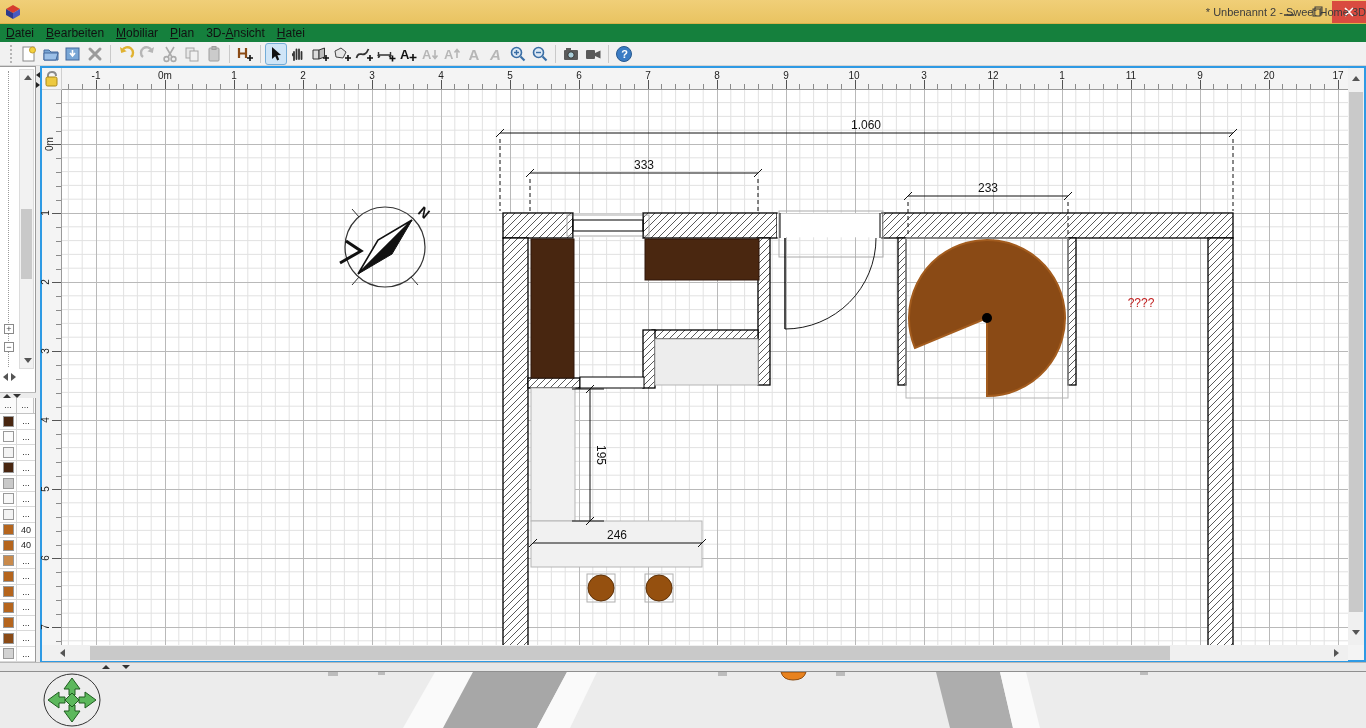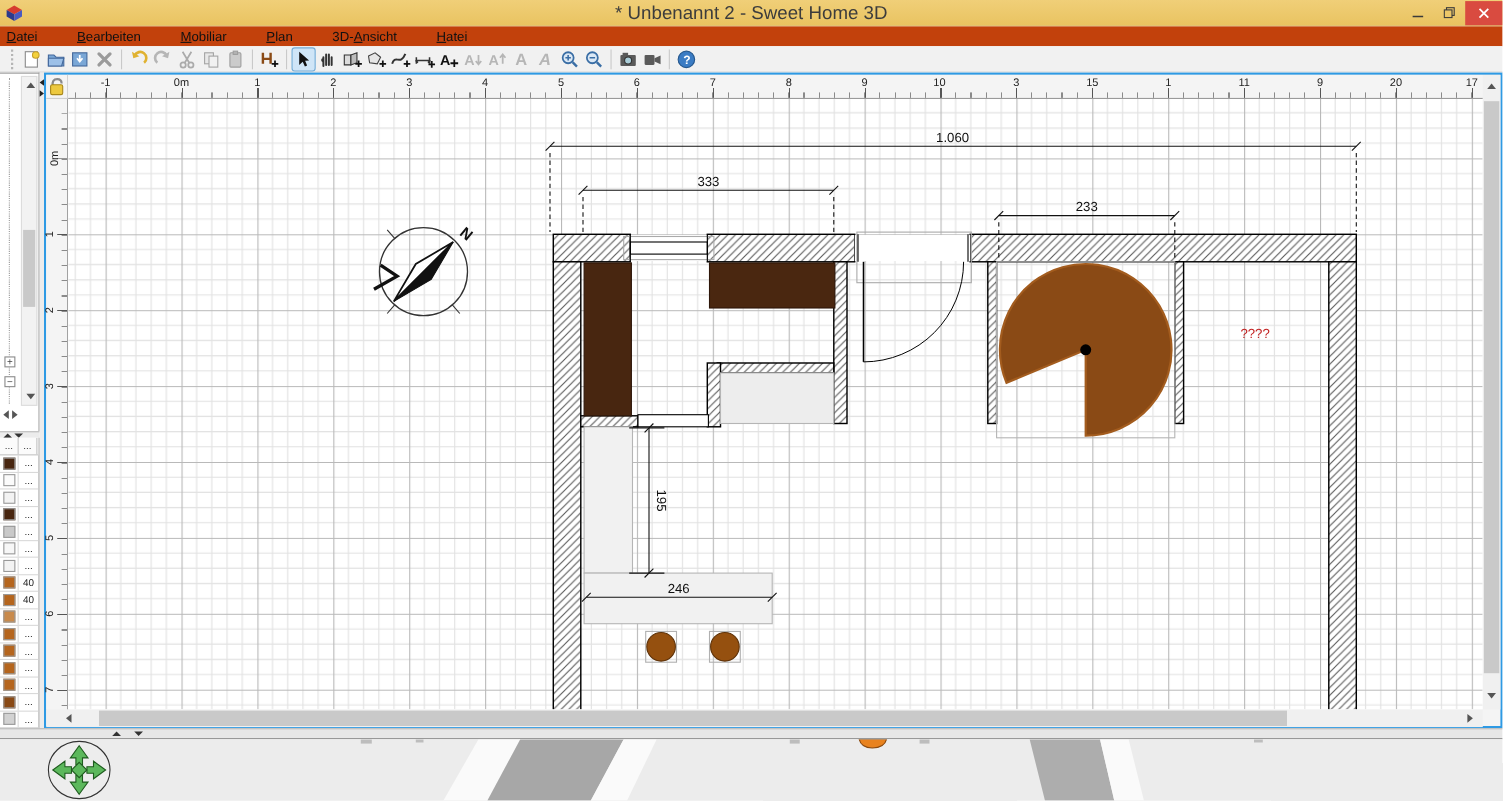--- a/index.html
+++ b/index.html
@@ -5,28 +5,28 @@
   * { box-sizing: border-box; margin: 0; padding: 0; }
   html,body { width:1366px; height:728px; overflow:hidden;
     font-family:"Liberation Sans", sans-serif; background:#fff; position:relative;}
   .abs { position:absolute; }
 
   
   #titlebar { left:0; top:0; width:1366px; height:24px;
     background:linear-gradient(#f0cf78,#e9c361); border-bottom:1px solid #d9b14a;
     display:flex; align-items:center; }
   #app-icon { width:16px; height:16px; margin-left:5px; }
-  #window-title { position:absolute; left:0; right:0; text-align:center;
-    font-size:17px; color:#3c3c3c; pointer-events:none; }
+  #window-title { position:absolute; left:0; right:0; text-align:right;
+    font-size:11px; color:#3c3c3c; pointer-events:none; }
   .wctrl { width:29px; height:22px; display:flex; align-items:center; justify-content:center; }
   #close-btn { background:#d94b40; width:34px; }
 
   
-  #menubar { left:0; top:24px; width:1366px; height:18px; background:#c2410c;
-    display:flex; align-items:center; font-size:12px; color:#111;gap:24px; }
+  #menubar { left:0; top:24px; width:1366px; height:18px; background:#15803d;
+    display:flex; align-items:center; font-size:12px; color:#111; }
   .menu-item { padding:1px 6px; }
   .menu-item u { text-decoration:underline; }
 
   
   #toolbar { left:0; top:42px; width:1366px; height:24px; background:#f1f1f1;
     border-bottom:1px solid #d5d5d5; display:flex; align-items:center; padding-left:10px; }
   #toolbar .grip { width:4px; height:18px; margin-right:4px;
     border-left:2px dotted #b5b5b5; }
   .tbtn { width:22px; height:22px; border:1px solid transparent; background:transparent;
     display:flex; align-items:center; justify-content:center; padding:0; }
@@ -440,21 +440,21 @@
     <span class="hlab" style="left: 241px;">2</span>
     <span class="hlab" style="left: 310px;">3</span>
     <span class="hlab" style="left: 379px;">4</span>
     <span class="hlab" style="left: 448px;">5</span>
     <span class="hlab" style="left: 517px;">6</span>
     <span class="hlab" style="left: 586px;">7</span>
     <span class="hlab" style="left: 655px;">8</span>
     <span class="hlab" style="left: 724px;">9</span>
     <span class="hlab" style="left: 792px;">10</span>
     <span class="hlab" style="left: 862px;">3</span>
-    <span class="hlab" style="left: 931px;">15</span>
+    <span class="hlab" style="left: 931px;">12</span>
     <span class="hlab" style="left: 1000px;">1</span>
     <span class="hlab" style="left: 1069px;">11</span>
     <span class="hlab" style="left: 1138px;">9</span>
     <span class="hlab" style="left: 1207px;">20</span>
     <span class="hlab" style="left: 1276px;">17</span>
   </div>
 <div id="v-ruler" class="abs">
     <span class="vlab" style="top: 54px;">0m</span>
     <span class="vlab" style="top: 123px;">1</span>
     <span class="vlab" style="top: 192px;">2</span>

